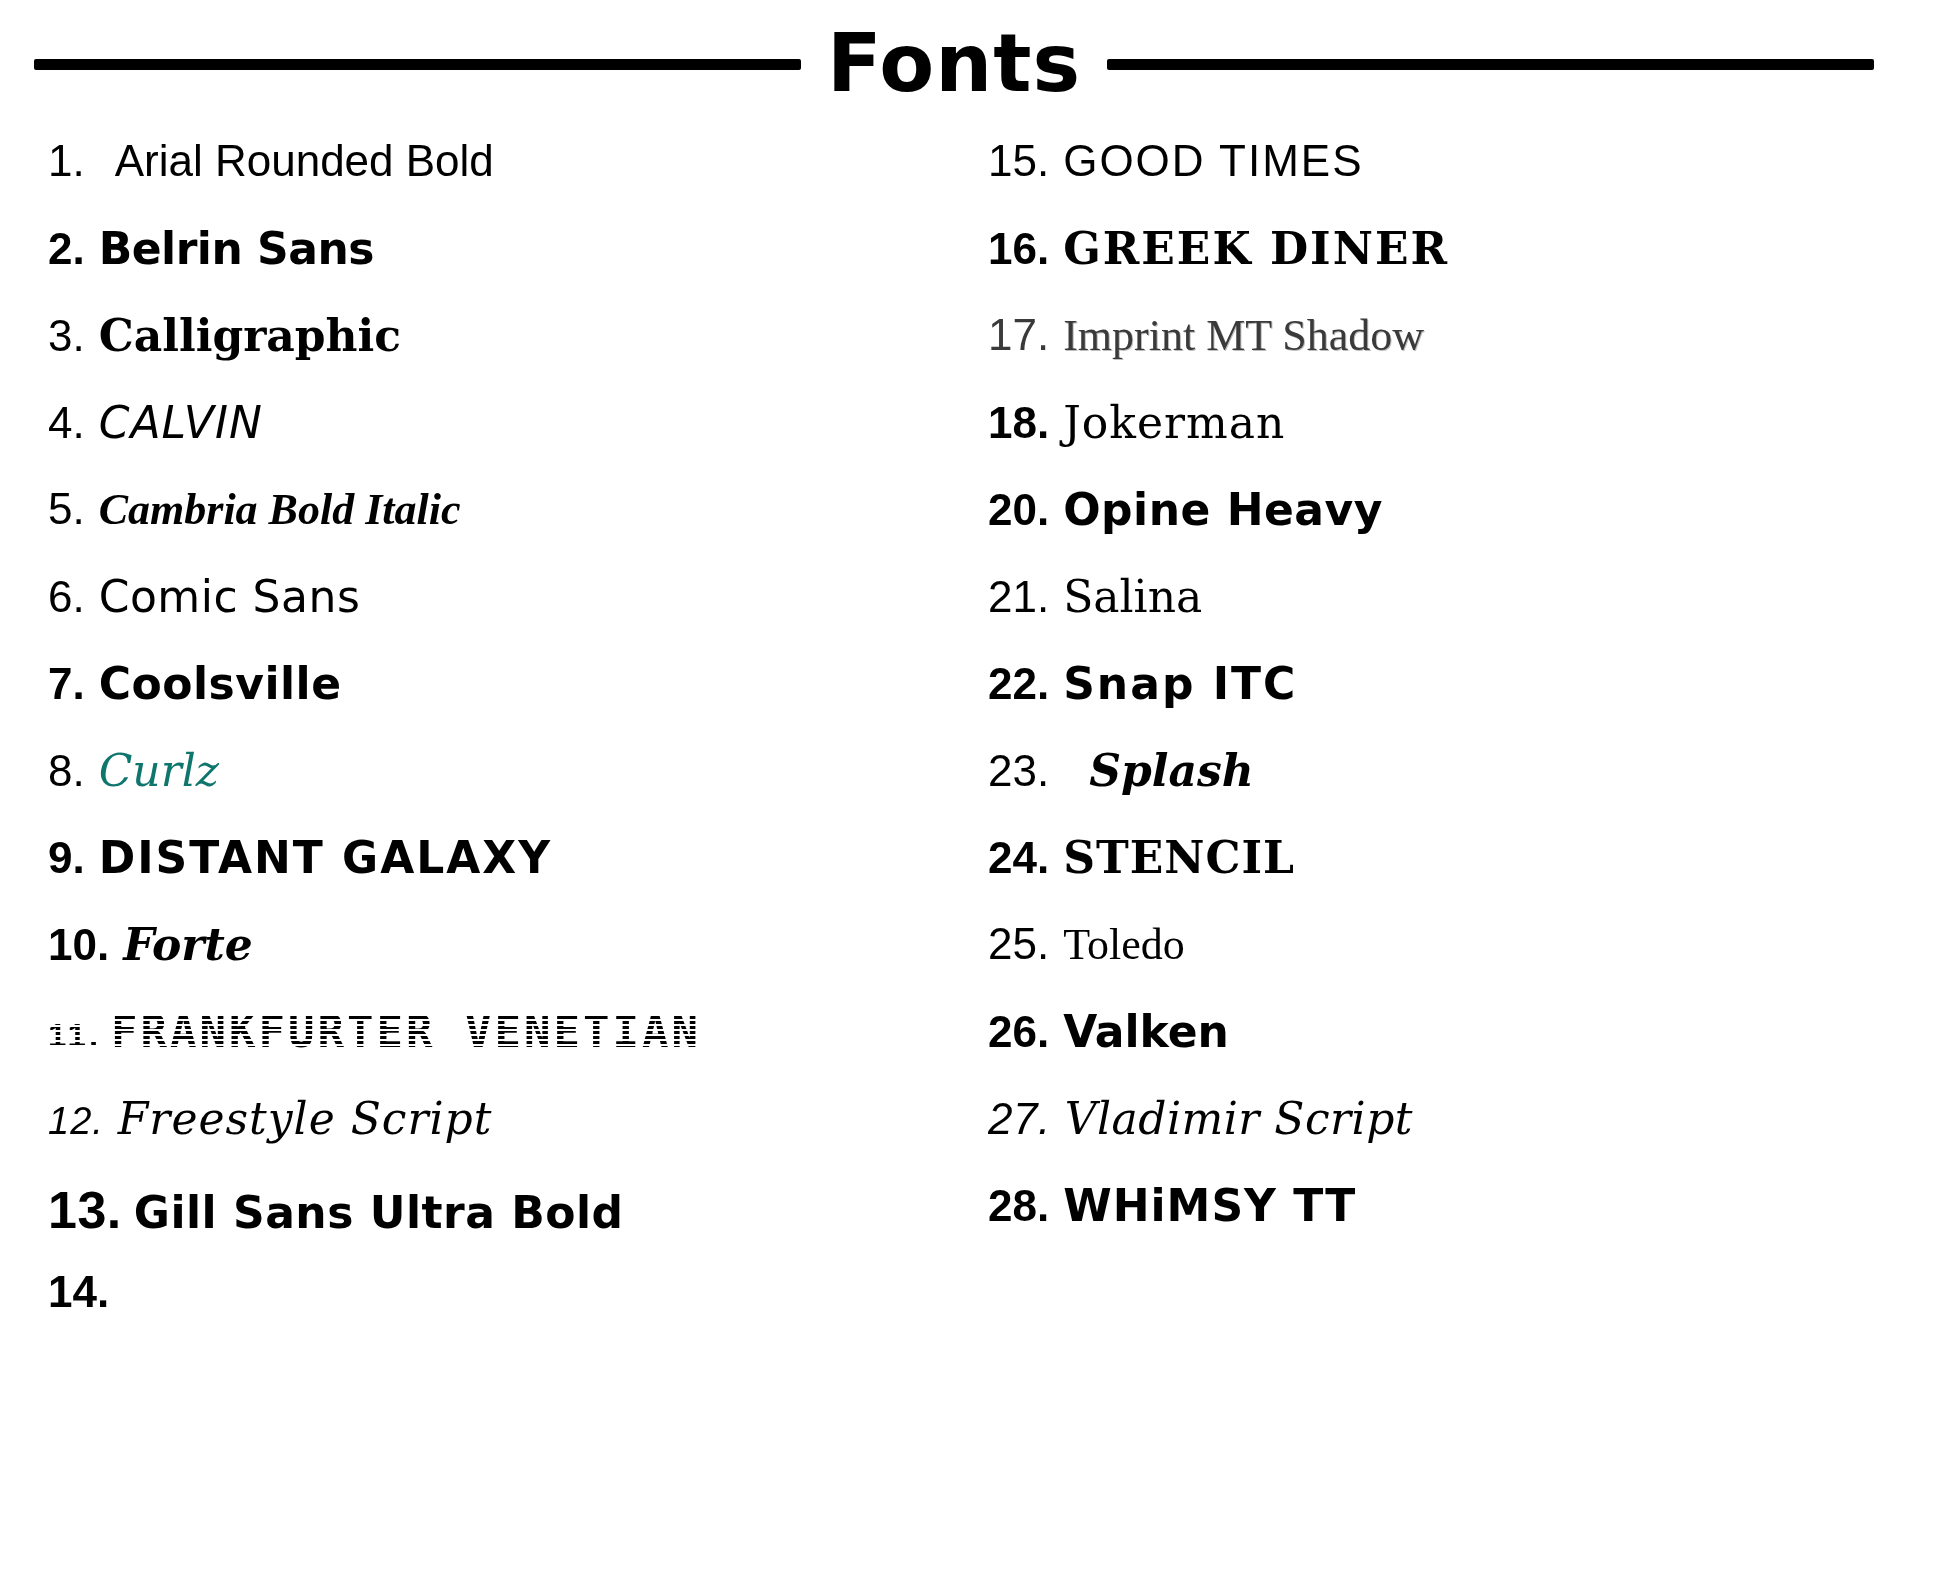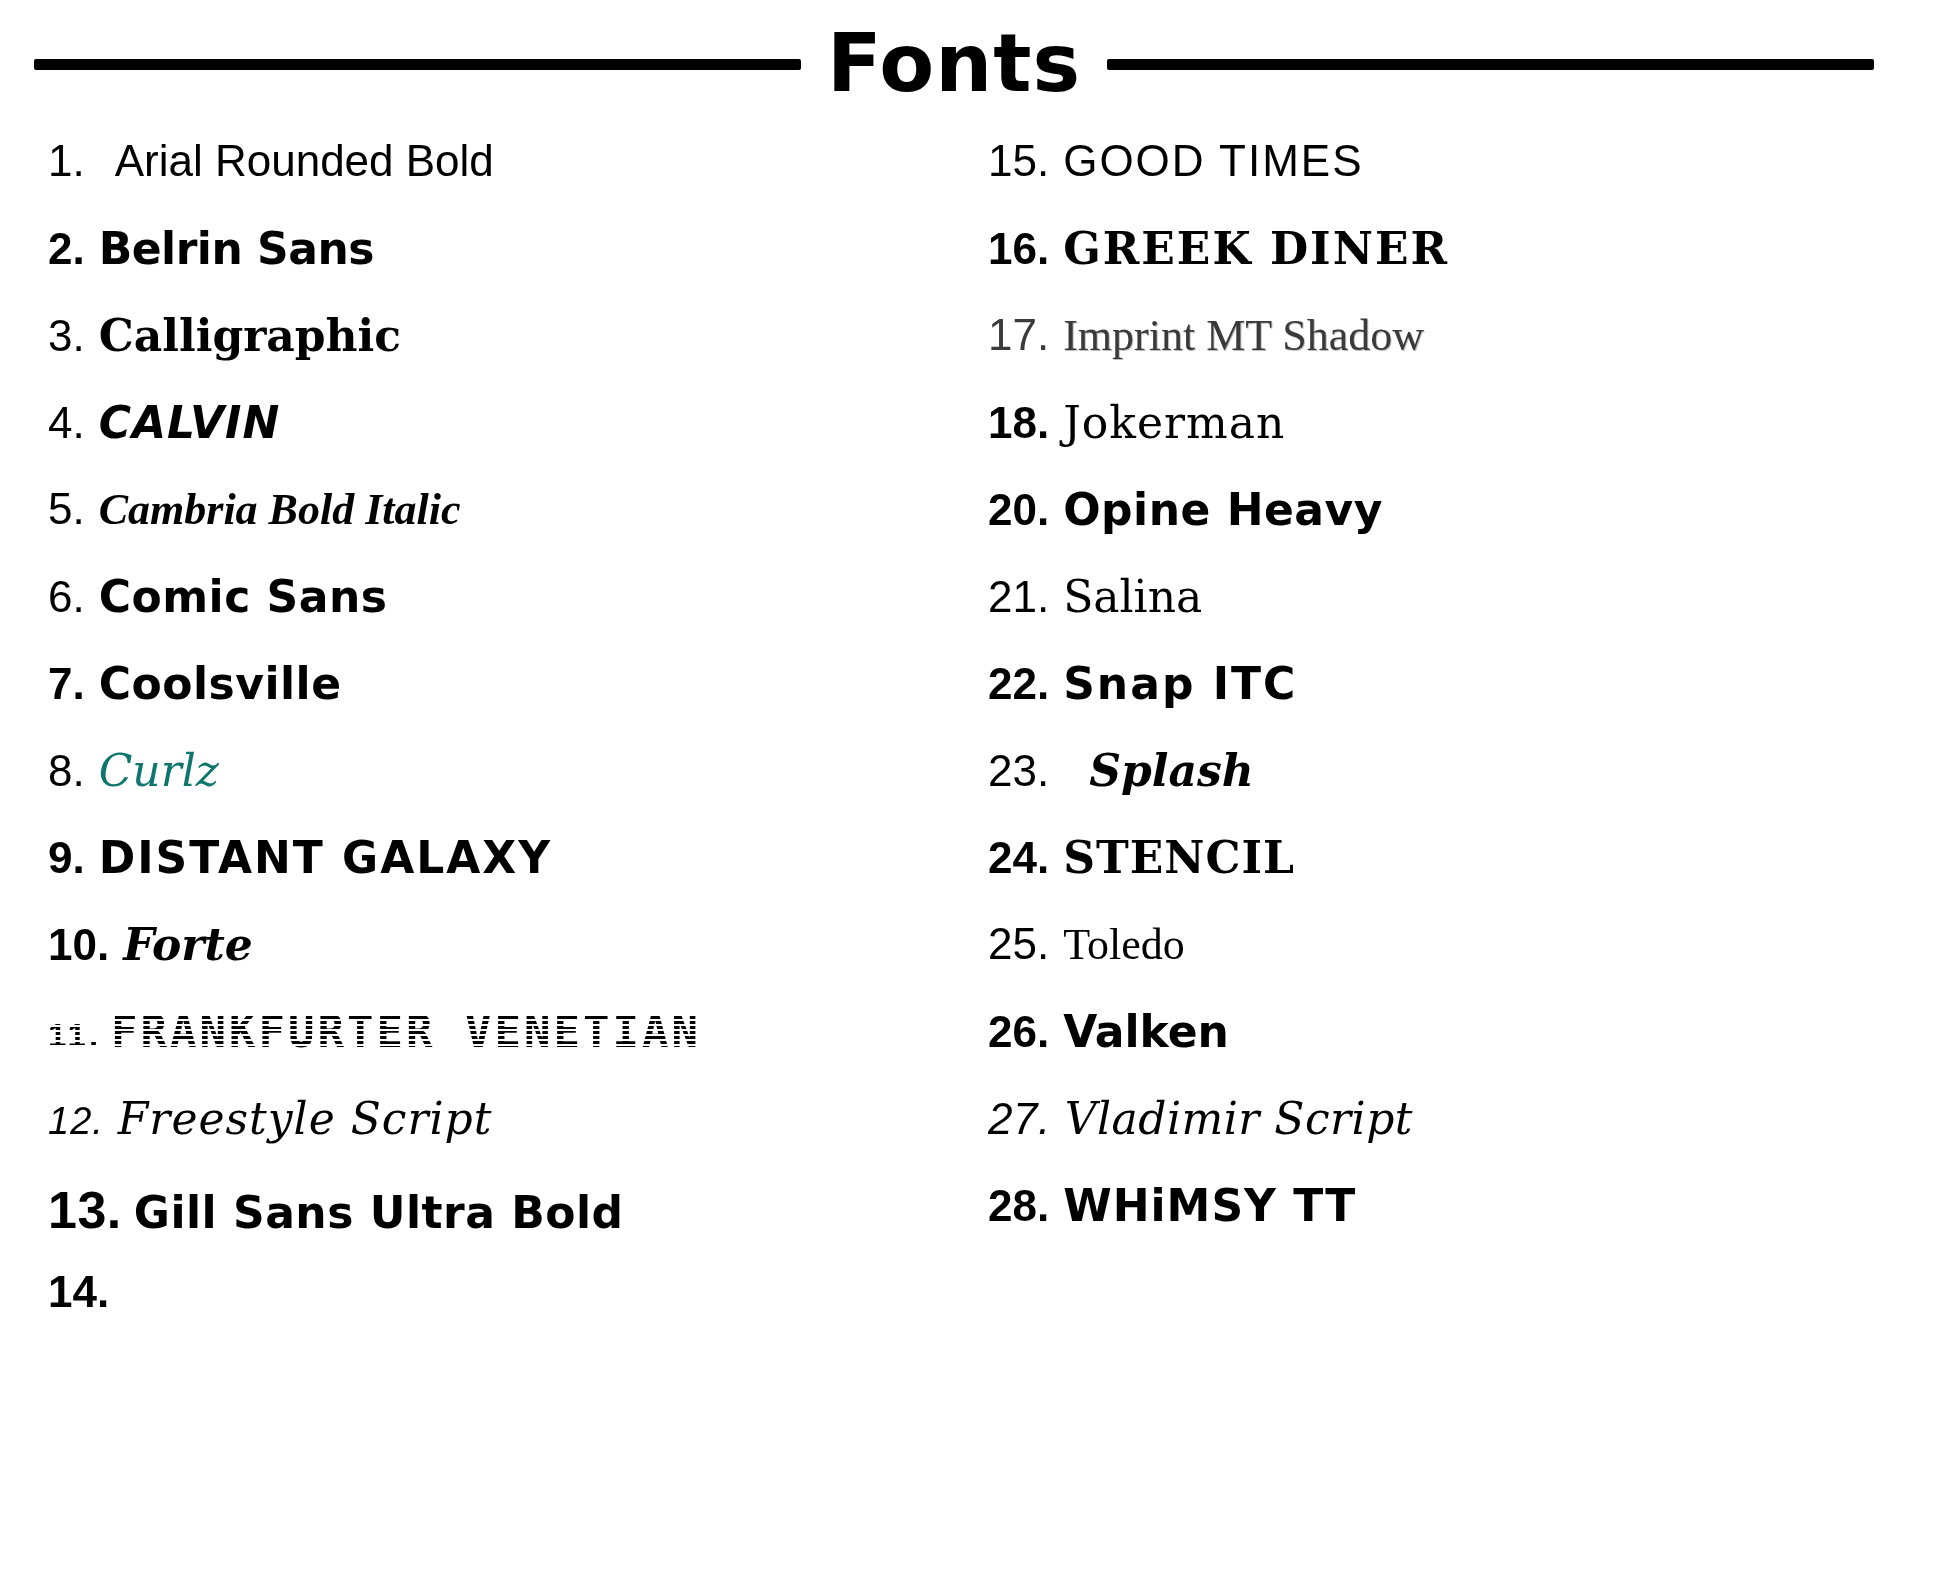--- a/index.html
+++ b/index.html
@@ -72,23 +72,23 @@
     font-family: "Liberation Sans", sans-serif;
   }
   .item .nm {
     font-size: 44px;
   }
 
   
   .f-arial      { font-family:"Liberation Sans",sans-serif; font-weight:400; font-size:47px;margin-left:16px; }
   .f-belrin     { font-family:"DejaVu Sans",sans-serif; font-weight:700; font-size:44px; letter-spacing:-0.5px; }
   .f-calli      { font-family:"DejaVu Serif",serif; font-weight:700; font-size:45px; }
-  .f-calvin     { font-family:"DejaVu Sans",sans-serif; font-weight:700; font-size:43px; letter-spacing:1px; font-style:italic; }
+  .f-calvin     { font-family:"DejaVu Sans",sans-serif; font-weight:400; font-size:43px; letter-spacing:1px; font-style:italic; }
   .f-cambria    { font-family:"Liberation Serif",serif; font-weight:700; font-style:italic; font-size:48px; }
-  .f-comic      { font-family:"DejaVu Sans",sans-serif; font-weight:700; font-size:45px; letter-spacing:0.5px; }
+  .f-comic      { font-family:"DejaVu Sans",sans-serif; font-weight:400; font-size:45px; letter-spacing:0.5px; }
   .f-cools      { font-family:"DejaVu Sans",sans-serif; font-weight:700; font-size:47px; letter-spacing:0.5px; }
   .f-curlz      { font-family:"DejaVu Serif",serif; font-weight:400; font-style:italic; font-size:43px; color:#0f766e; }
   .f-distant    { font-family:"DejaVu Sans",sans-serif; font-weight:700; font-size:42px; letter-spacing:2px; }
   .f-forte      { font-family:"DejaVu Serif",serif; font-weight:700; font-style:italic; font-size:44px; }
   .f-frank      { font-family:"DejaVu Sans Mono",monospace; font-weight:700; font-size:33px; letter-spacing:3px;
                   background:repeating-linear-gradient(to bottom,#000 0 3px,#fff 3px 5px);
                   -webkit-background-clip:text; background-clip:text; color:transparent; }
   .f-freestyle  { font-family:"DejaVu Serif",serif; font-style:italic; font-weight:400; font-size:38px; letter-spacing:1px; }
   .f-gill       { font-family:"DejaVu Sans",sans-serif; font-weight:700; font-size:52px; letter-spacing:0.5px; }
   .f-glock      { font-family:"DejaVu Sans",sans-serif; font-weight:700; font-size:45px; }

